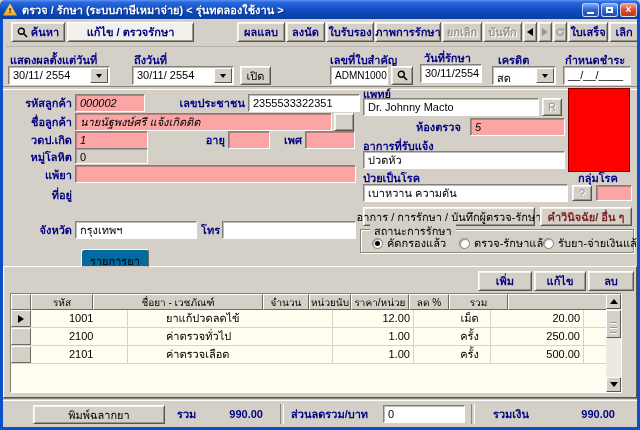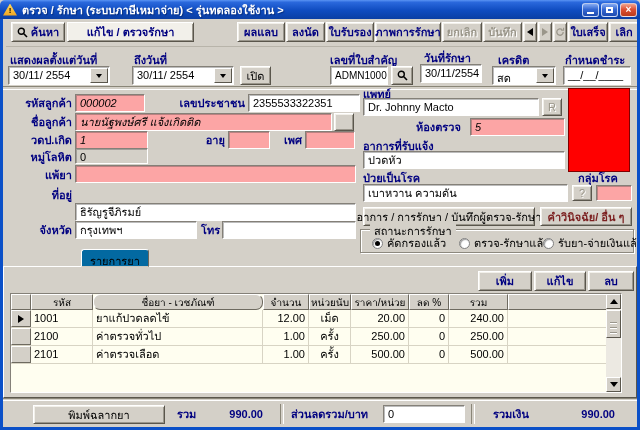--- a/index.html
+++ b/index.html
@@ -70,21 +70,21 @@
     border:1px solid;border-color:#fff #6a665c #cdc9c0 #fff;border-radius:3px 3px 0 0;font-size:11px;color:#000;}
   .tab.active{background:#0369a1;z-index:6;}
   .panel{position:absolute;left:3px;top:266px;width:634px;height:132px;background:#d4d0c8;
     border:1px solid;border-color:#fff #5a564c #5a564c #fff;box-sizing:border-box;z-index:2;}
   
   .grid{position:absolute;left:10px;top:293px;width:612px;height:100px;background:#fffef0;box-sizing:border-box;
     border:1px solid;border-color:#848078 #fff #fff #848078;z-index:5;}
   .ghead{display:flex;height:16px;}
   .hc{box-sizing:border-box;background:#d4d0c8;border:1px solid;border-color:#fff #6e6a60 #6e6a60 #fff;
     font-size:10px;display:flex;align-items:center;justify-content:center;overflow:hidden;white-space:nowrap;flex:none;}
-  .grow{display:flex;height:17px;background:#fffef0;border-bottom:1px solid #d8d4c4;}
+  .grow{display:flex;height:17px;background:#fffef0;border-bottom:1px solid #d8d4c4;gap:35px;}
   .gc{box-sizing:border-box;border-right:1px solid #d8d4c4;font-size:11px;line-height:15px;
     padding:1px 3px 0;overflow:hidden;white-space:nowrap;flex:none;}
   .gc.r{text-align:right;}.gc.c{text-align:center;}
   .sel{width:20px;box-sizing:border-box;background:#d4d0c8;border:1px solid;border-color:#fff #6e6a60 #6e6a60 #fff;
     display:flex;align-items:center;justify-content:center;flex:none;}
   .rowptr{width:0;height:0;border-top:4px solid transparent;border-bottom:4px solid transparent;border-left:6px solid #000;}
   .vsb{position:absolute;right:0;top:0;width:15px;height:98px;background:#ece9e2;}
   .sbarr{position:absolute;left:0;width:15px;height:15px;background:#d4d0c8;border:1px solid;
     border-color:#fff #5a564c #5a564c #fff;box-sizing:border-box;display:flex;align-items:center;justify-content:center;}
   .tri-up{width:0;height:0;border-left:4px solid transparent;border-right:4px solid transparent;border-bottom:5px solid #000;}
@@ -224,21 +224,20 @@
   <div class="lbl ra" style="left:262px;top:134px;width:40px;">เพศ</div>
   <div class="fld cyan" style="left:305px;top:131px;width:50px;"></div>
 
   <div class="lbl ra" style="left:12px;top:151px;width:60px;">หมู่โลหิต</div>
   <div class="fld gray" style="left:75px;top:148px;width:73px;height:16px;">0</div>
 
   <div class="lbl ra" style="left:12px;top:169px;width:60px;">แพ้ยา</div>
   <div class="fld cyan" style="left:75px;top:165px;width:281px;"></div>
 
   <div class="lbl ra" style="left:12px;top:189px;width:60px;">ที่อยู่</div>
-  <div class="fld" style="left:75px;top:203px;width:281px;">ธิรัญรูจีภิรมย์</div>
 
   <div class="lbl ra" style="left:12px;top:224px;width:60px;">จังหวัด</div>
   <div class="fld" style="left:75px;top:221px;width:122px;">กรุงเทพฯ</div>
   <div class="lbl" style="left:201px;top:224px;">โทร</div>
   <div class="fld" style="left:222px;top:221px;width:134px;"></div>
 
   <div class="lbl" style="left:363px;top:88px;">แพทย์</div>
   <div class="fld" style="left:363px;top:98px;width:176px;">Dr. Johnny Macto</div>
   <div class="sbtn dim" style="left:542px;top:98px;width:20px;height:18px;">R</div>
 
@@ -284,21 +283,21 @@
       <span>แก้ไข</span>
     </div>
   <div class="tb" style="left:588px;top:271px;width:46px;position:absolute;z-index:5;">
       <span>ลบ</span>
     </div>
 
   <div class="grid">
     <div class="ghead">
       <div class="hc" style="width:20px;"></div>
       <div class="hc" style="width:62px;">รหัส</div>
-      <div class="hc" style="width:170px;border-radius:7px;">ชื่อยา - เวชภัณฑ์</div>
+      <div class="hc" style="width:170px;">ชื่อยา - เวชภัณฑ์</div>
       <div class="hc" style="width:46px;">จำนวน</div>
       <div class="hc" style="width:42px;">หน่วยนับ</div>
       <div class="hc" style="width:58px;">ราคา/หน่วย</div>
       <div class="hc" style="width:40px;">ลด %</div>
       <div class="hc" style="width:59px;">รวม</div>
       <div class="hc" style="width:100px;"></div>
     </div>
     <div class="grow">
       <div class="sel">
           <span class="rowptr"></span>

